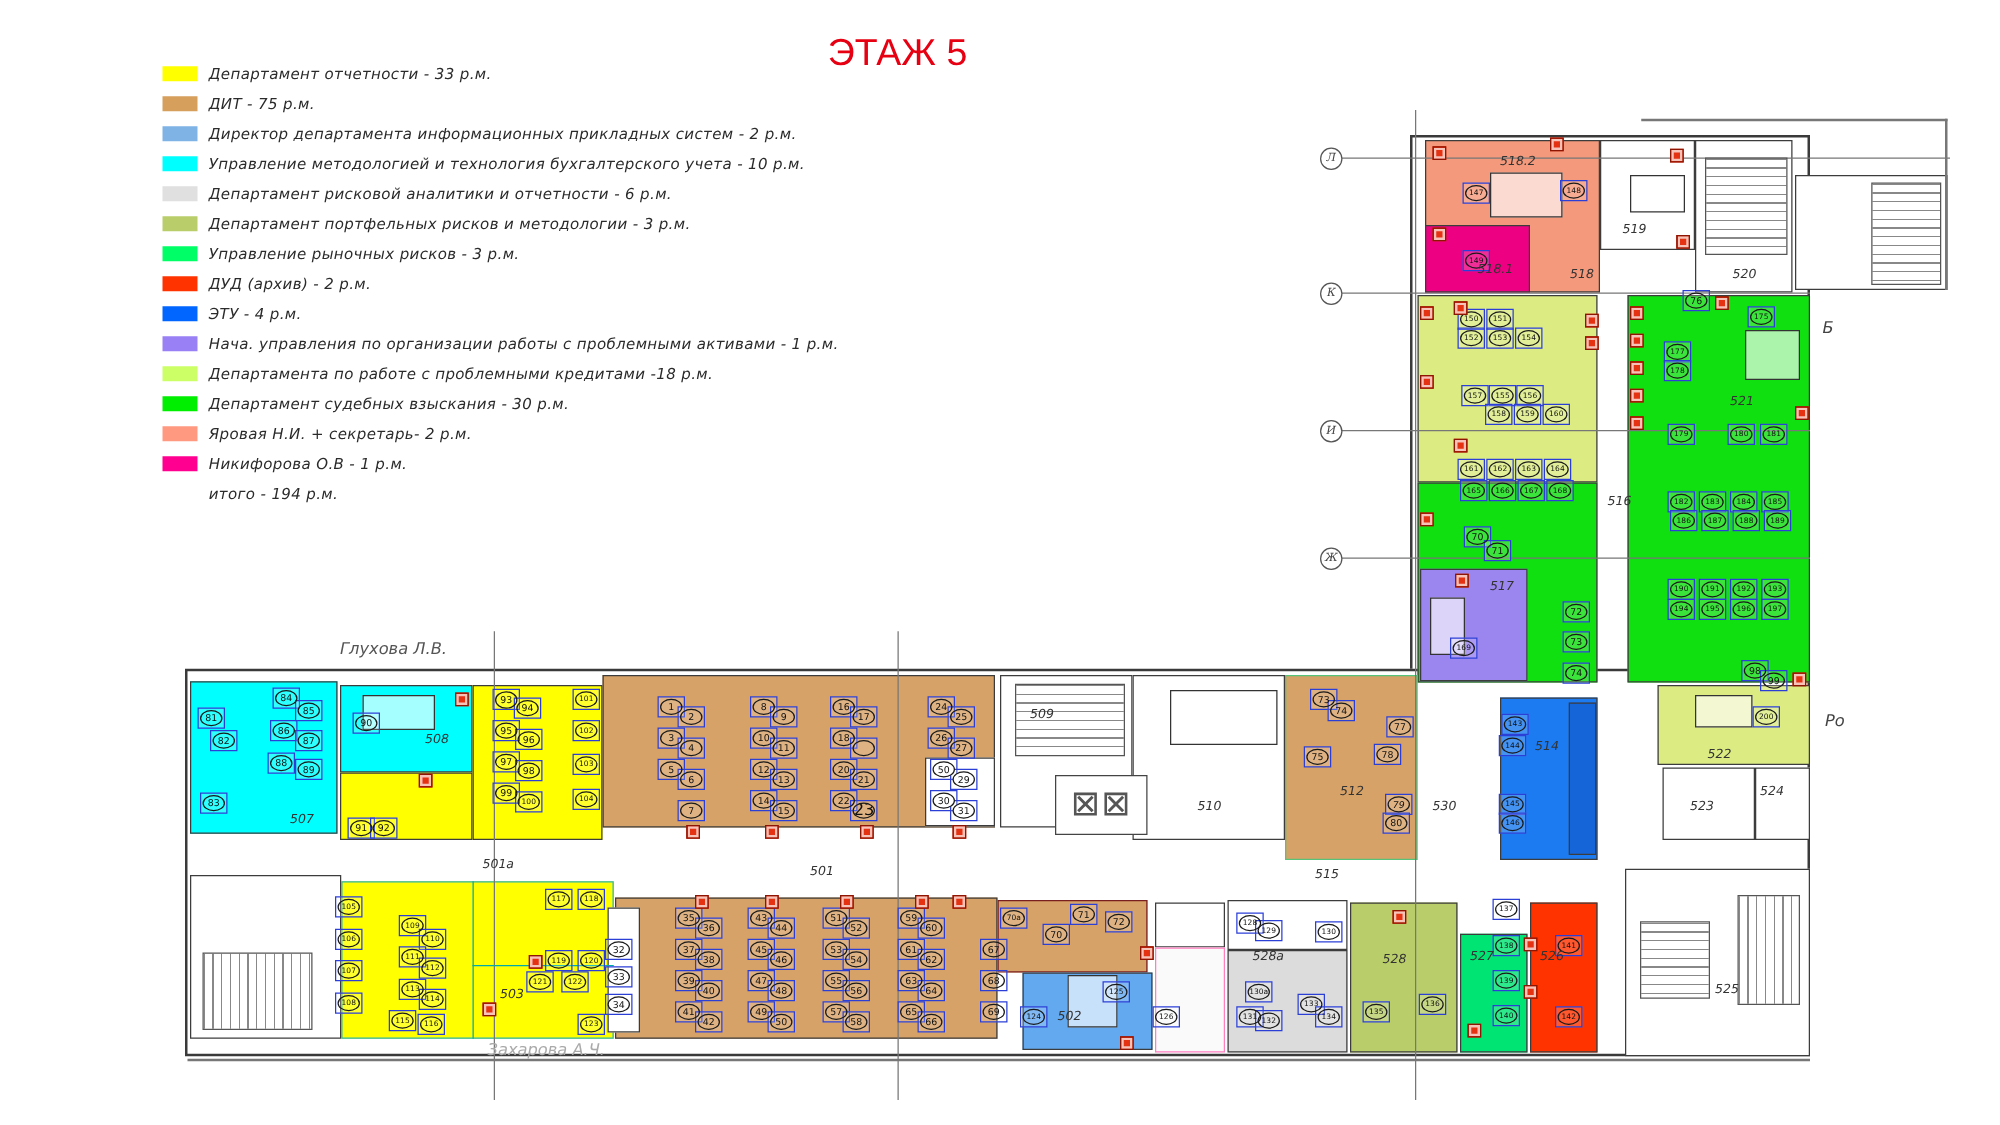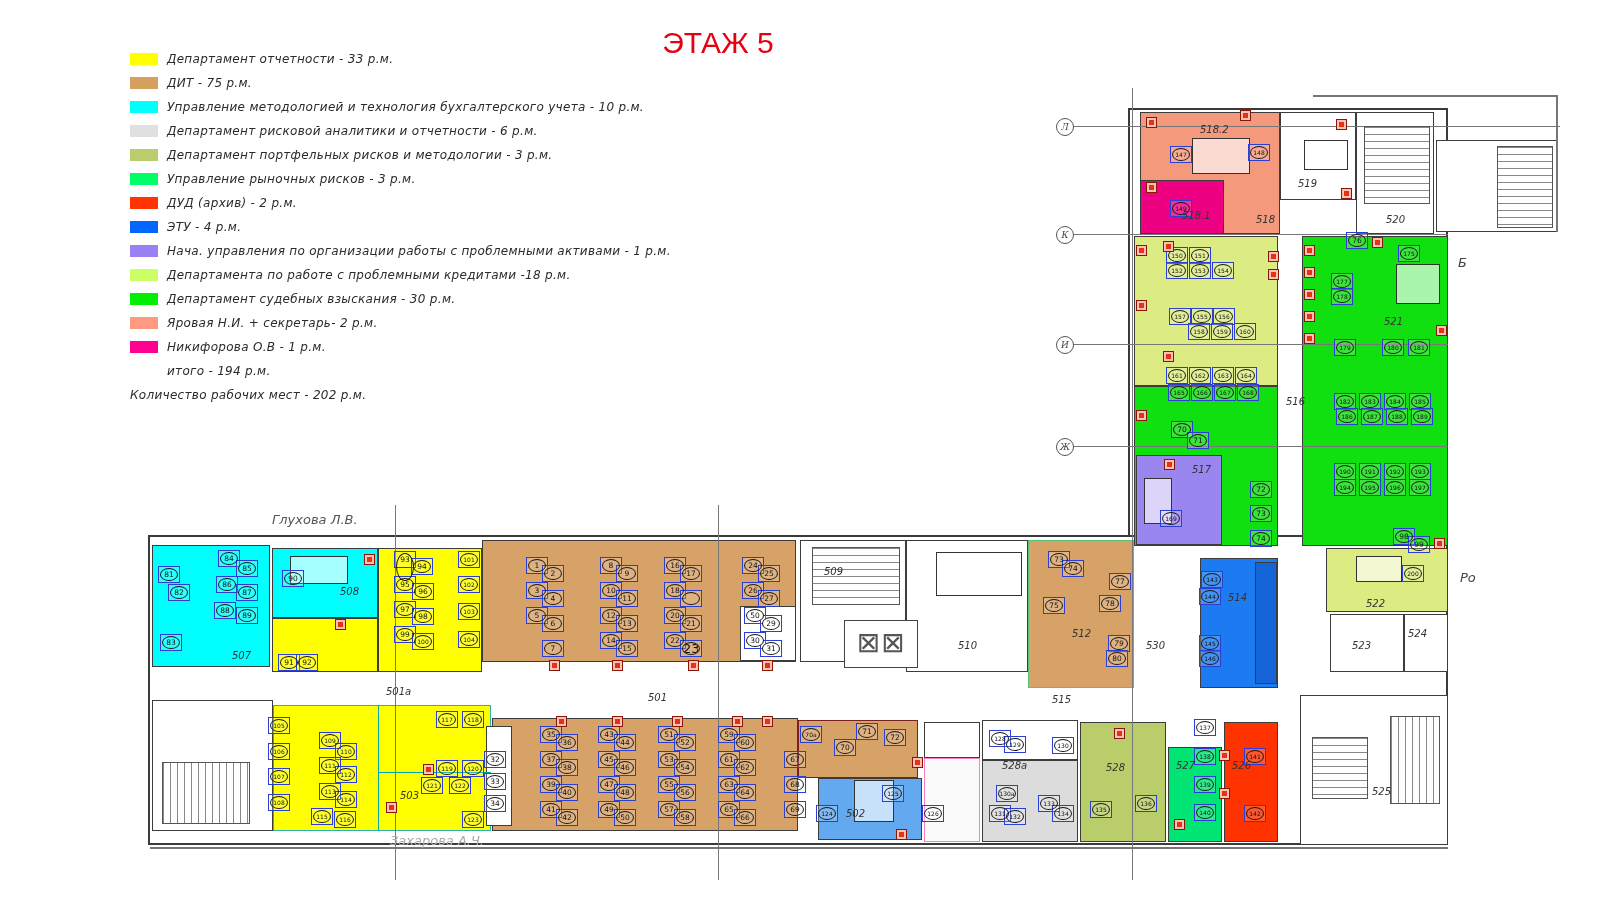--- a/index.html
+++ b/index.html
@@ -40,20 +40,24 @@
   <div id="legend">
       <div class="lrow">
         <div class="sw" style="background: rgb(255, 255, 0);"></div>
         <div class="ltext">Департамент отчетности - 33 р.м.</div>
       </div>
       <div class="lrow">
         <div class="sw" style="background: rgb(214, 160, 92);"></div>
         <div class="ltext">ДИТ - 75 р.м.</div>
       </div>
       <div class="lrow">
+        <div class="sw" style="background: rgb(127, 179, 230);"></div>
+        <div class="ltext">Директор департамента информационных прикладных систем -  2 р.м.</div>
+      </div>
+      <div class="lrow">
         <div class="sw" style="background: rgb(0, 255, 255);"></div>
         <div class="ltext">Управление методологией и технология бухгалтерского учета - 10 р.м.</div>
       </div>
       <div class="lrow">
         <div class="sw" style="background: rgb(224, 224, 224);"></div>
         <div class="ltext">Департамент рисковой аналитики и отчетности - 6 р.м.</div>
       </div>
       <div class="lrow">
         <div class="sw" style="background: rgb(185, 206, 106);"></div>
         <div class="ltext">Департамент портфельных рисков и методологии - 3 р.м.</div>
@@ -86,23 +90,20 @@
         <div class="sw" style="background: rgb(255, 153, 128);"></div>
         <div class="ltext">Яровая Н.И. + секретарь- 2 р.м.</div>
       </div>
       <div class="lrow">
         <div class="sw" style="background: rgb(255, 0, 144);"></div>
         <div class="ltext">Никифорова О.В - 1 р.м.</div>
       </div>
       <div class="lrow">
         <div class="sw none" style="width: 28px;"></div>
         <div class="ltext">итого - 194  р.м.</div>
-      </div>
-      <div class="lrow">
-        <div class="ltext">Количество рабочих мест - 202 р.м.</div>
       </div>
     </div>
   <div id="plan">
       <div class="wing" style="left: 1128px; top: 108px; width: 320px; height: 438px;"></div>
       <div class="wing" style="left: 148px; top: 535px; width: 1300px; height: 310px;"></div>
       <div class="room" style="left: 1140px; top: 112px; width: 140px; height: 122px; background: rgb(244, 153, 123);"></div>
       <div class="room" style="left: 1140px; top: 180px; width: 84px; height: 54px; background: rgb(238, 0, 130);"></div>
       <div class="room" style="left: 1280px; top: 112px; width: 76px; height: 88px; background: rgb(255, 255, 255);"></div>
       <div class="room" style="left: 1356px; top: 112px; width: 78px; height: 122px; background: rgb(255, 255, 255);"></div>
       <div class="room" style="left: 1134px; top: 236px; width: 144px; height: 150px; background: rgb(220, 236, 130);"></div>
@@ -397,21 +398,21 @@
       <div class="chip" style="left: 216px; top: 604px; width: 18px; height: 13px; font-size: 7.5px; line-height: 12px;">88</div>
       <div class="desk" style="left: 236px; top: 607px; width: 22px; height: 17px;"></div>
       <div class="chip" style="left: 238px; top: 609px; width: 18px; height: 13px; font-size: 7.5px; line-height: 12px;">89</div>
       <div class="desk" style="left: 282px; top: 570px; width: 22px; height: 17px;"></div>
       <div class="chip" style="left: 284px; top: 572px; width: 18px; height: 13px; font-size: 7.5px; line-height: 12px;">90</div>
       <div class="desk" style="left: 278px; top: 654px; width: 22px; height: 17px;"></div>
       <div class="chip" style="left: 280px; top: 656px; width: 18px; height: 13px; font-size: 7.5px; line-height: 12px;">91</div>
       <div class="desk" style="left: 296px; top: 654px; width: 22px; height: 17px;"></div>
       <div class="chip" style="left: 298px; top: 656px; width: 18px; height: 13px; font-size: 7.5px; line-height: 12px;">92</div>
       <div class="desk" style="left: 394px; top: 551px; width: 22px; height: 17px;"></div>
-      <div class="chip" style="left: 396px; top: 553px; width: 18px; height: 28px; font-size: 7.5px; line-height: 12px;">93</div>
+      <div class="chip" style="left: 396px; top: 553px; width: 18px; height: 14px; font-size: 7.5px; line-height: 12px;">93</div>
       <div class="desk" style="left: 411px; top: 558px; width: 22px; height: 17px;"></div>
       <div class="chip" style="left: 413px; top: 560px; width: 18px; height: 13px; font-size: 7.5px; line-height: 12px;">94</div>
       <div class="desk" style="left: 394px; top: 576px; width: 22px; height: 17px;"></div>
       <div class="chip" style="left: 396px; top: 578px; width: 18px; height: 13px; font-size: 7.5px; line-height: 12px;">95</div>
       <div class="desk" style="left: 412px; top: 583px; width: 22px; height: 17px;"></div>
       <div class="chip" style="left: 414px; top: 585px; width: 18px; height: 13px; font-size: 7.5px; line-height: 12px;">96</div>
       <div class="desk" style="left: 394px; top: 601px; width: 22px; height: 17px;"></div>
       <div class="chip" style="left: 396px; top: 603px; width: 18px; height: 13px; font-size: 7.5px; line-height: 12px;">97</div>
       <div class="desk" style="left: 412px; top: 608px; width: 22px; height: 17px;"></div>
       <div class="chip" style="left: 414px; top: 610px; width: 18px; height: 13px; font-size: 7.5px; line-height: 12px;">98</div>

